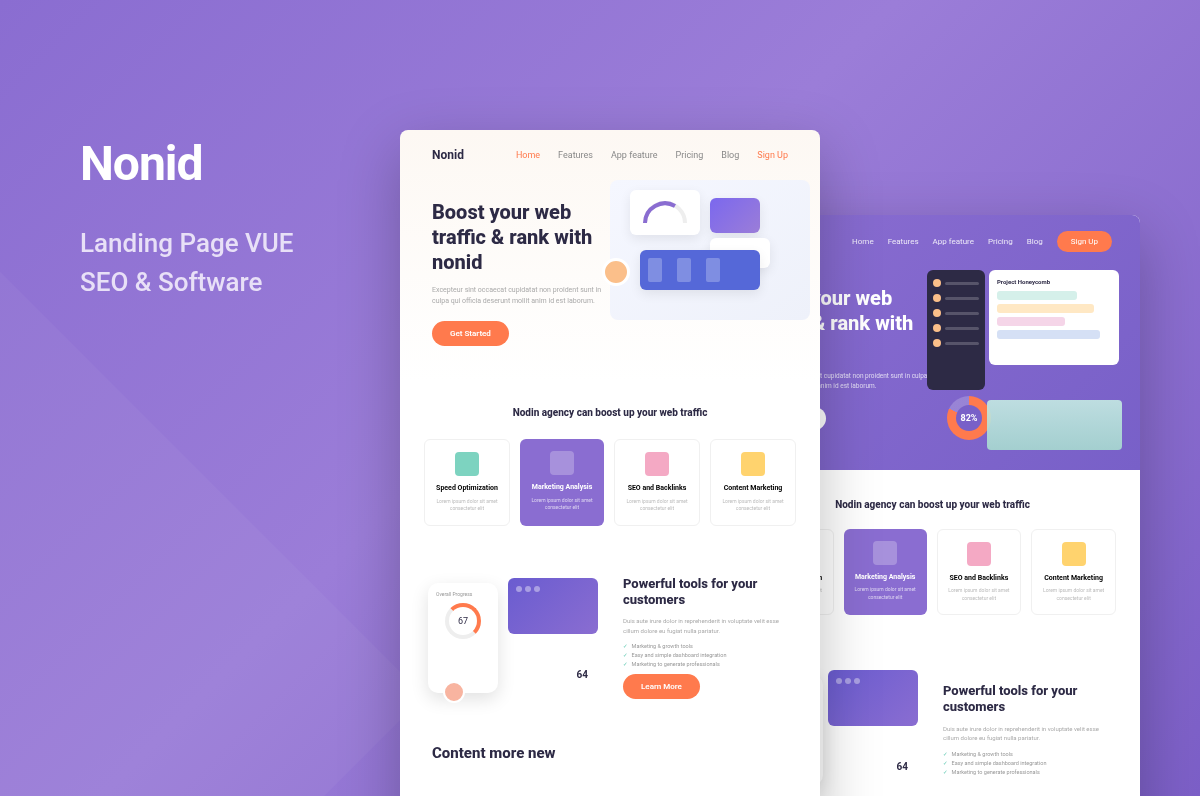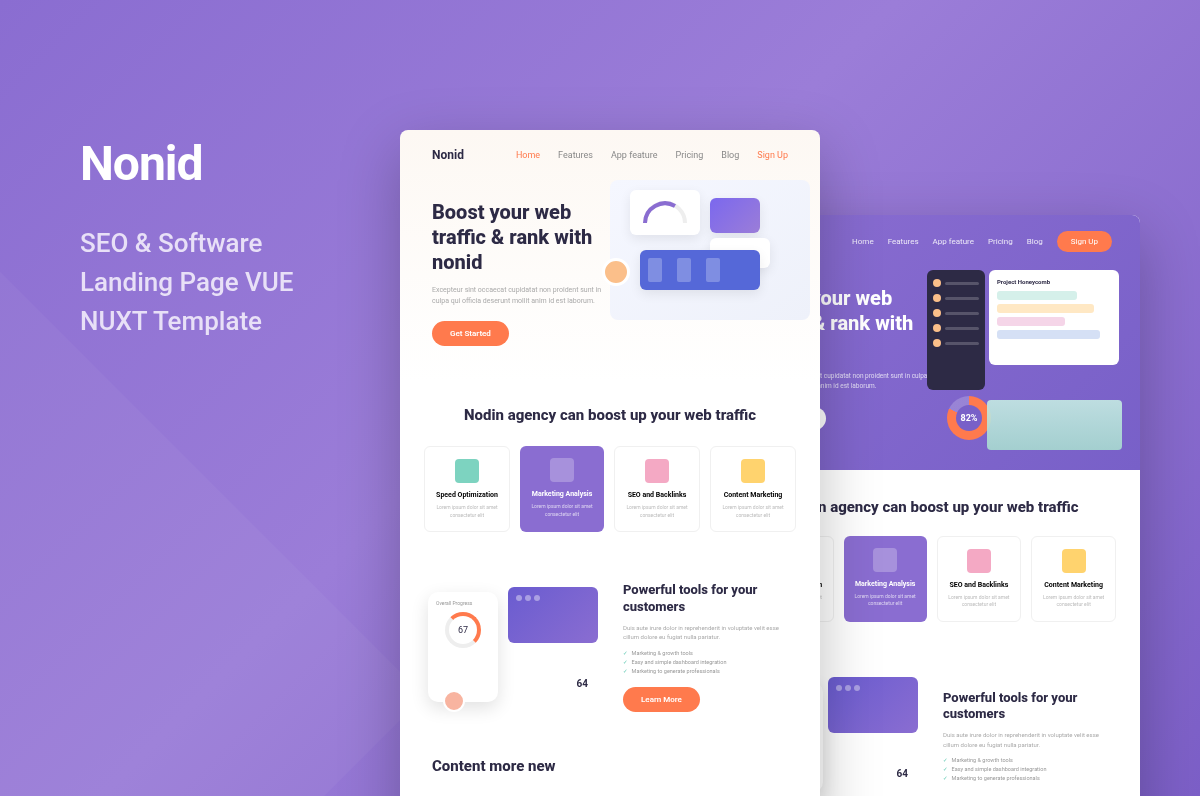--- a/index.html
+++ b/index.html
@@ -23,21 +23,21 @@
 .hero-img{position:absolute;right:10px;top:0;width:200px;height:140px}
 .dash-bg{position:absolute;inset:0;background:linear-gradient(145deg,#f5f7ff,#eef1fa);border-radius:8px}
 .dash-card{position:absolute;background:#fff;border-radius:6px;box-shadow:0 4px 12px rgba(0,0,0,0.08)}
 .gauge{width:70px;height:45px;left:20px;top:10px;display:flex;align-items:center;justify-content:center}
 .gauge svg{width:50px;height:30px}
 .sm1{width:50px;height:35px;left:100px;top:18px;background:linear-gradient(135deg,#7b68ee,#9b7dd8)}
 .sm2{width:60px;height:30px;left:100px;top:58px;background:#fff}
 .strip{width:120px;height:40px;left:30px;top:70px;background:#5568d8;display:flex;align-items:center;padding:0 8px;gap:15px}
 .strip-col{width:14px;height:24px;background:rgba(255,255,255,0.25);border-radius:2px}
 .av{position:absolute;width:28px;height:28px;border-radius:50%;background:#fbbf8a;left:-8px;top:78px;border:3px solid #fff}
-.section-title{text-align:center;font-size:15px;font-weight:800;color:#2d2a45;line-height:1.3;padding:30px 60px 20px}
+.section-title{text-align:center;font-size:10px;font-weight:800;color:#2d2a45;line-height:1.3;padding:30px 60px 20px}
 .cards{display:flex;gap:10px;padding:0 24px 30px}
 .card{flex:1;background:#fff;border:1px solid #f0f0f0;border-radius:6px;padding:12px 8px;text-align:center}
 .card.hl{background:#8a6dd1;color:#fff;border:none}
 .card-ic{width:24px;height:24px;margin:0 auto 8px;border-radius:4px}
 .ic1{background:#7dd3c0}
 .ic2{background:rgba(255,255,255,0.25)}
 .ic3{background:#f4a9c4}
 .ic4{background:#ffd36e}
 .card-t{font-size:7px;font-weight:700;margin-bottom:5px;line-height:1.2}
 .card-d{font-size:5px;color:#bbb;line-height:1.5}
@@ -88,23 +88,22 @@
 .page-b .tools-img{width:170px}
 </style>
 </head>
 <body>
 
 <div class="bg-shape"></div>
 
 <div class="promo">
   <div class="promo-logo">Nonid</div>
   <div class="promo-sub">
+    <div>Landing Page VUE</div>
     <div>SEO &amp; Software</div>
-    <div>Landing Page VUE</div>
-    <div>NUXT Template</div>
   </div>
 </div>
 
 <div class="page page-a">
   <div class="nav">
     <div class="nav-logo">Nonid</div>
     <span class="nav-item active">Home</span>
     <span class="nav-item">Features</span>
     <span class="nav-item">App feature</span>
     <span class="nav-item">Pricing</span>
@@ -175,21 +174,21 @@
           <span class="stat">64</span>
         </div>
       <div class="sav"></div>
     </div>
     <div class="tools-txt">
       <div class="tools-title">Powerful tools for your customers</div>
       <div class="tools-desc">Duis aute irure dolor in reprehenderit in voluptate velit esse cillum dolore eu fugiat nulla pariatur.</div>
       <div class="chk">Marketing &amp; growth tools</div>
       <div class="chk">Easy and simple dashboard integration</div>
       <div class="chk">Marketing to generate professionals</div>
-      <div class="hero-btn" style="margin-top:10px">Learn More</div>
+      <div class="hero-btn" style="margin-top:4px">Learn More</div>
     </div>
   </div>
 
   <div class="discover">Content more new</div>
 </div>
 
 <div class="page page-b">
   <div class="hero-b">
     <div class="nav-b">
       <div class="nav-logo">Nonid</div>

